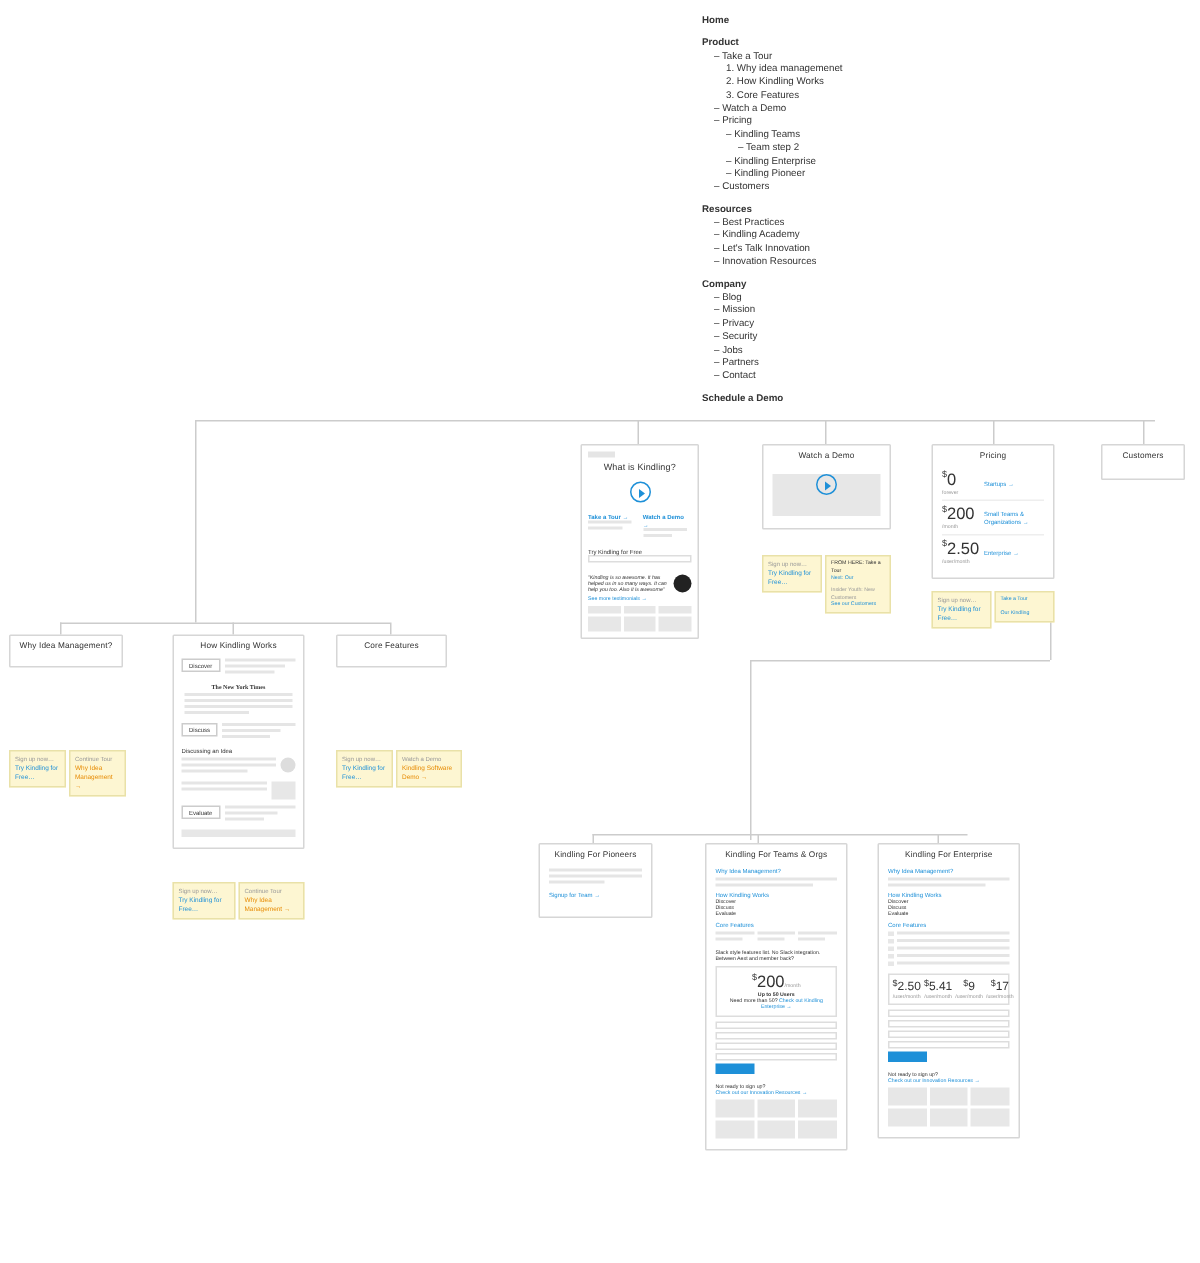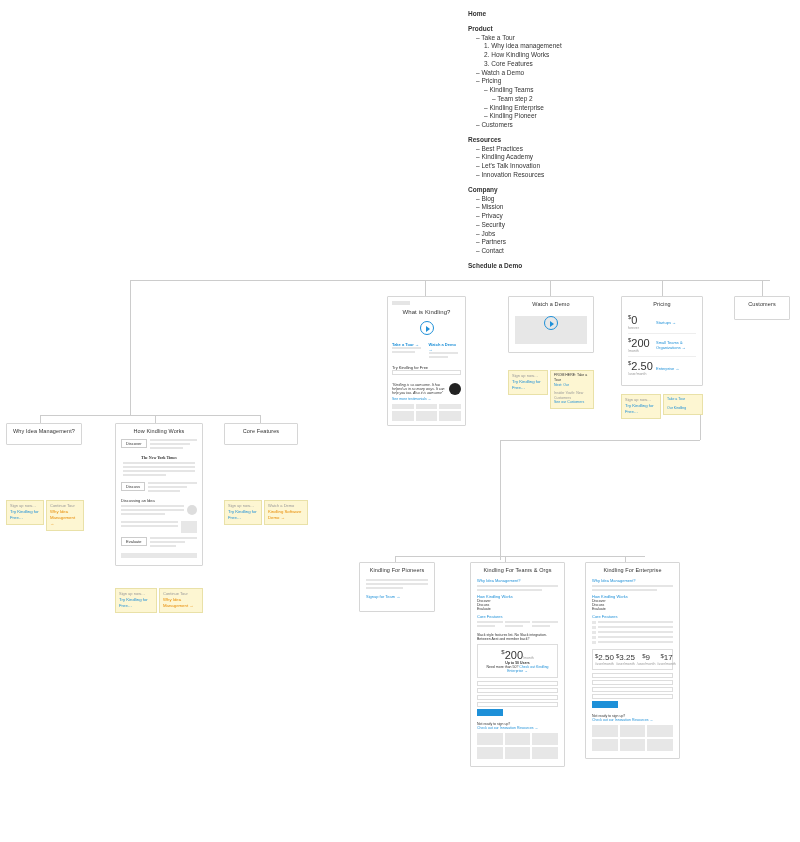--- a/index.html
+++ b/index.html
@@ -364,21 +364,21 @@
           <div class="pline" style="flex:1;"></div>
         </div>
       <div style="display:flex;gap:2px;margin-bottom:1px;">
           <div class="greybox" style="width:4px;height:3px;"></div>
           <div class="pline" style="flex:1;width:60%;"></div>
         </div>
     </div>
 
     <div style="display:flex; gap:2px; border:1px solid #ddd; padding:3px 2px; margin-bottom:3px;">
       <div style="flex:1;text-align:center;"><span class="sup">$</span><span style="font-size:8px;">2.50</span><div class="tinier g">/user/month</div></div>
-      <div style="flex:1;text-align:center;"><span class="sup">$</span><span style="font-size:8px;">3.25</span><div class="tinier g">/user/month</div></div>
+      <div style="flex:1;text-align:center;"><span class="sup">$</span><span style="font-size:8px;">5.41</span><div class="tinier g">/user/month</div></div>
       <div style="flex:1;text-align:center;"><span class="sup">$</span><span style="font-size:8px;">9</span><div class="tinier g">/user/month</div></div>
       <div style="flex:1;text-align:center;"><span class="sup">$</span><span style="font-size:8px;">17</span><div class="tinier g">/user/month</div></div>
     </div>
     <input class="sigfield" style="">
     <input class="sigfield" style="">
     <input class="sigfield" style="">
     <input class="sigfield" style="">
     <div class="signbtn"></div>
     <div class="tinier" style="margin-top:6px;">Not ready to sign up?</div>
     <div class="tinier link">Check out our Innovation Resources →</div>

